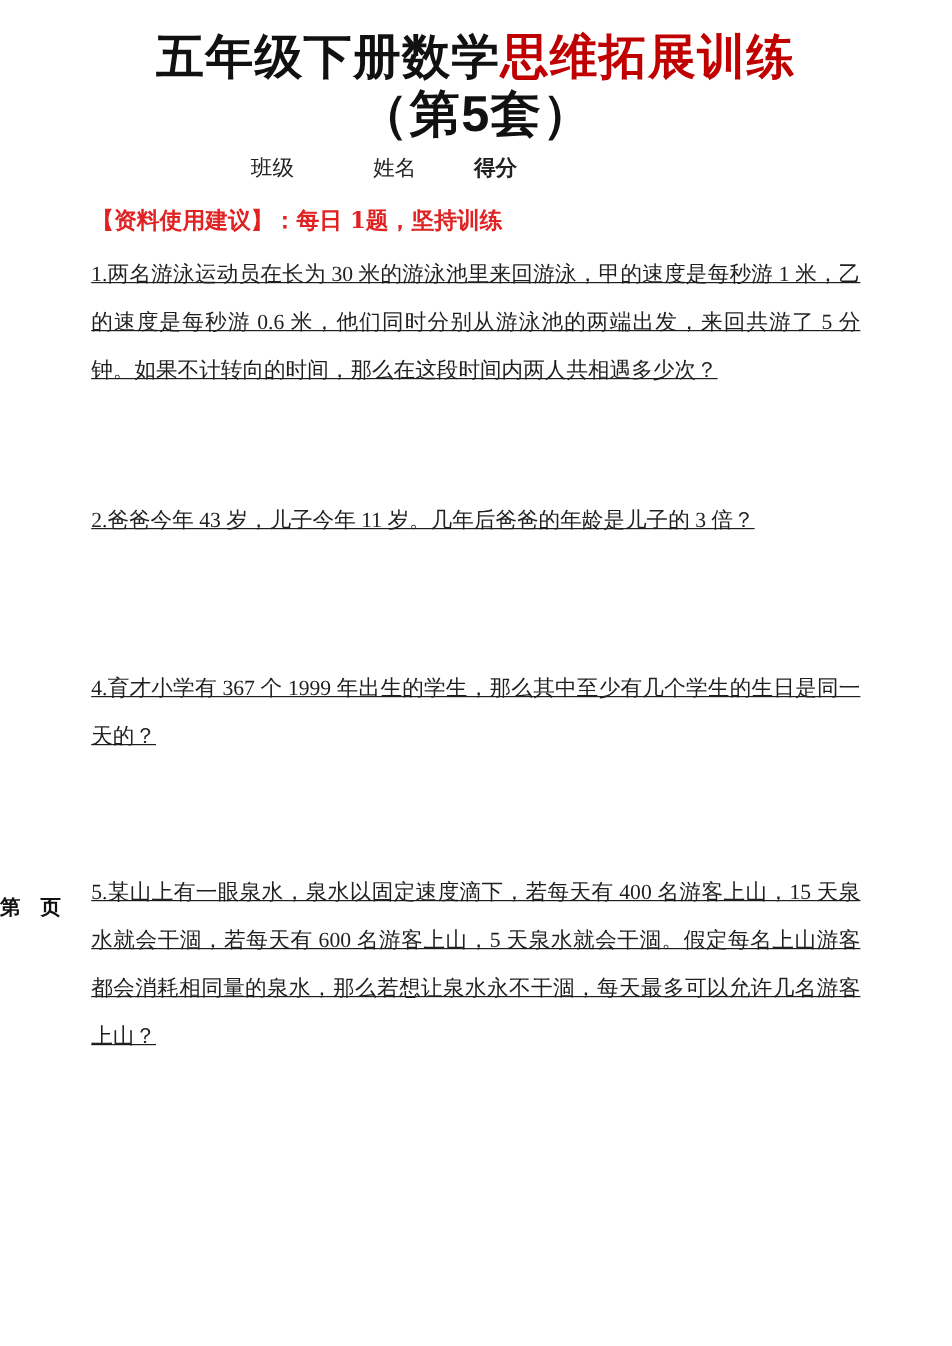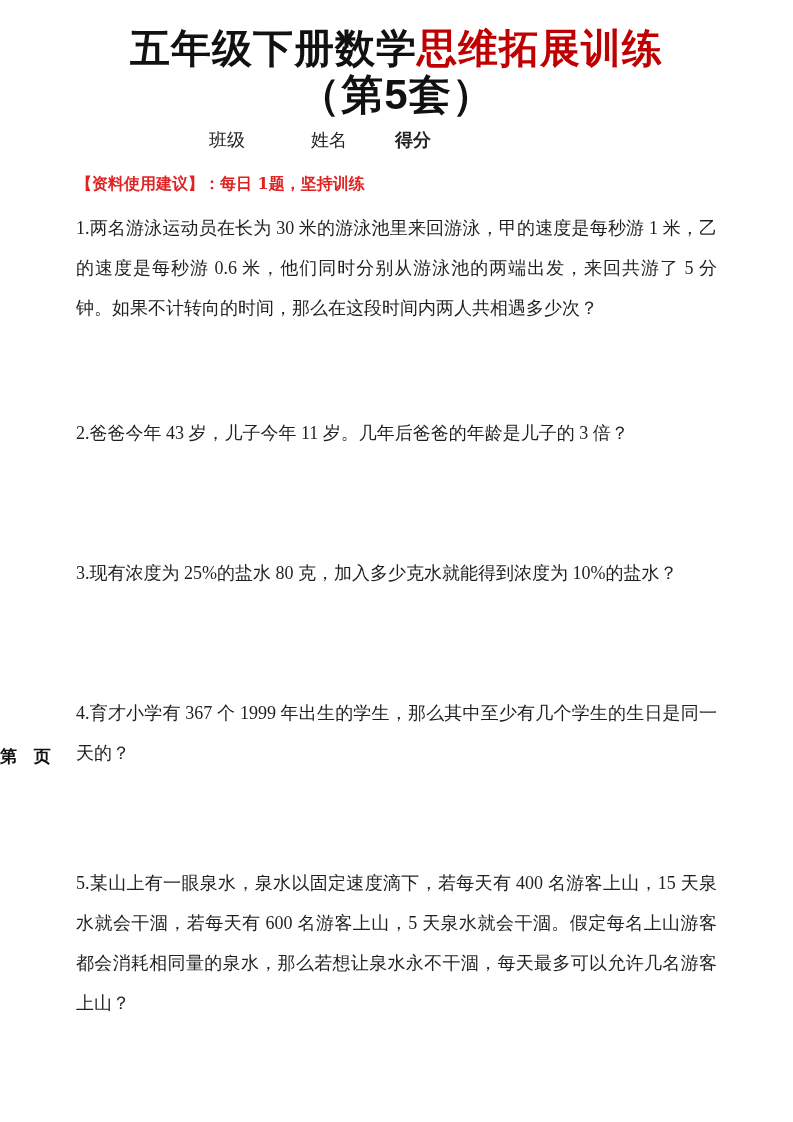--- a/index.html
+++ b/index.html
@@ -48,33 +48,34 @@
     font-size: 18px;
     color: #222222;
   }
   .fields-row .field-label { display: inline-block; }
   .fields-row .field-name  { margin-left: 66px; }
   .fields-row .field-score { margin-left: 48px; font-weight: bold; }
   .advice {
     margin-top: 20px;
     font-family: "DejaVu Serif", "Liberation Serif", serif;
     font-weight: 700;
-    font-size: 16px;
+    font-size: 19px;
     line-height: 24px;
     color: #e02222;
   }
   .problems {
     margin-top: 12px;
   }
   .problem {
     font-size: 18px;
     line-height: 40px;
     text-align: justify;
     text-justify: inter-ideograph;
     color: #1f1f1f;
+    text-decoration: underline;
   }
   .problem-1 { margin-bottom: 85px; }
   .problem-2 { margin-bottom: 100px; }
   .problem-3 { margin-bottom: 100px; }
   .problem-4 { margin-bottom: 90px; }
   .problem-5 { margin-bottom: 0; }
   .footer {
     position: absolute;
     left: 0;
     right: 0;
@@ -100,20 +101,19 @@
     <span class="field-label field-class">班级</span>
     <span class="field-label field-name">姓名</span>
     <span class="field-label field-score">得分</span>
   </div>
 
   <div class="advice">【资料使用建议】：每日 1题，坚持训练</div>
 
   <div class="problems">
     <div class="problem problem-1">1.两名游泳运动员在长为 30 米的游泳池里来回游泳，甲的速度是每秒游 1 米，乙的速度是每秒游 0.6 米，他们同时分别从游泳池的两端出发，来回共游了 5 分钟。如果不计转向的时间，那么在这段时间内两人共相遇多少次？</div>
     <div class="problem problem-2">2.爸爸今年 43 岁，儿子今年 11 岁。几年后爸爸的年龄是儿子的 3 倍？</div>
-    <div class="problem problem-3">3.现有浓度为 25%的盐水 80 克，加入多少克水就能得到浓度为 10%的盐水？</div>
     <div class="problem problem-4">4.育才小学有 367 个 1999 年出生的学生，那么其中至少有几个学生的生日是同一天的？</div>
     <div class="problem problem-5">5.某山上有一眼泉水，泉水以固定速度滴下，若每天有 400 名游客上山，15 天泉水就会干涸，若每天有 600 名游客上山，5 天泉水就会干涸。假定每名上山游客都会消耗相同量的泉水，那么若想让泉水永不干涸，每天最多可以允许几名游客上山？</div>
   </div>
 
   <div class="footer">第 页</div>
 
 </div>
 
 </body></html>

